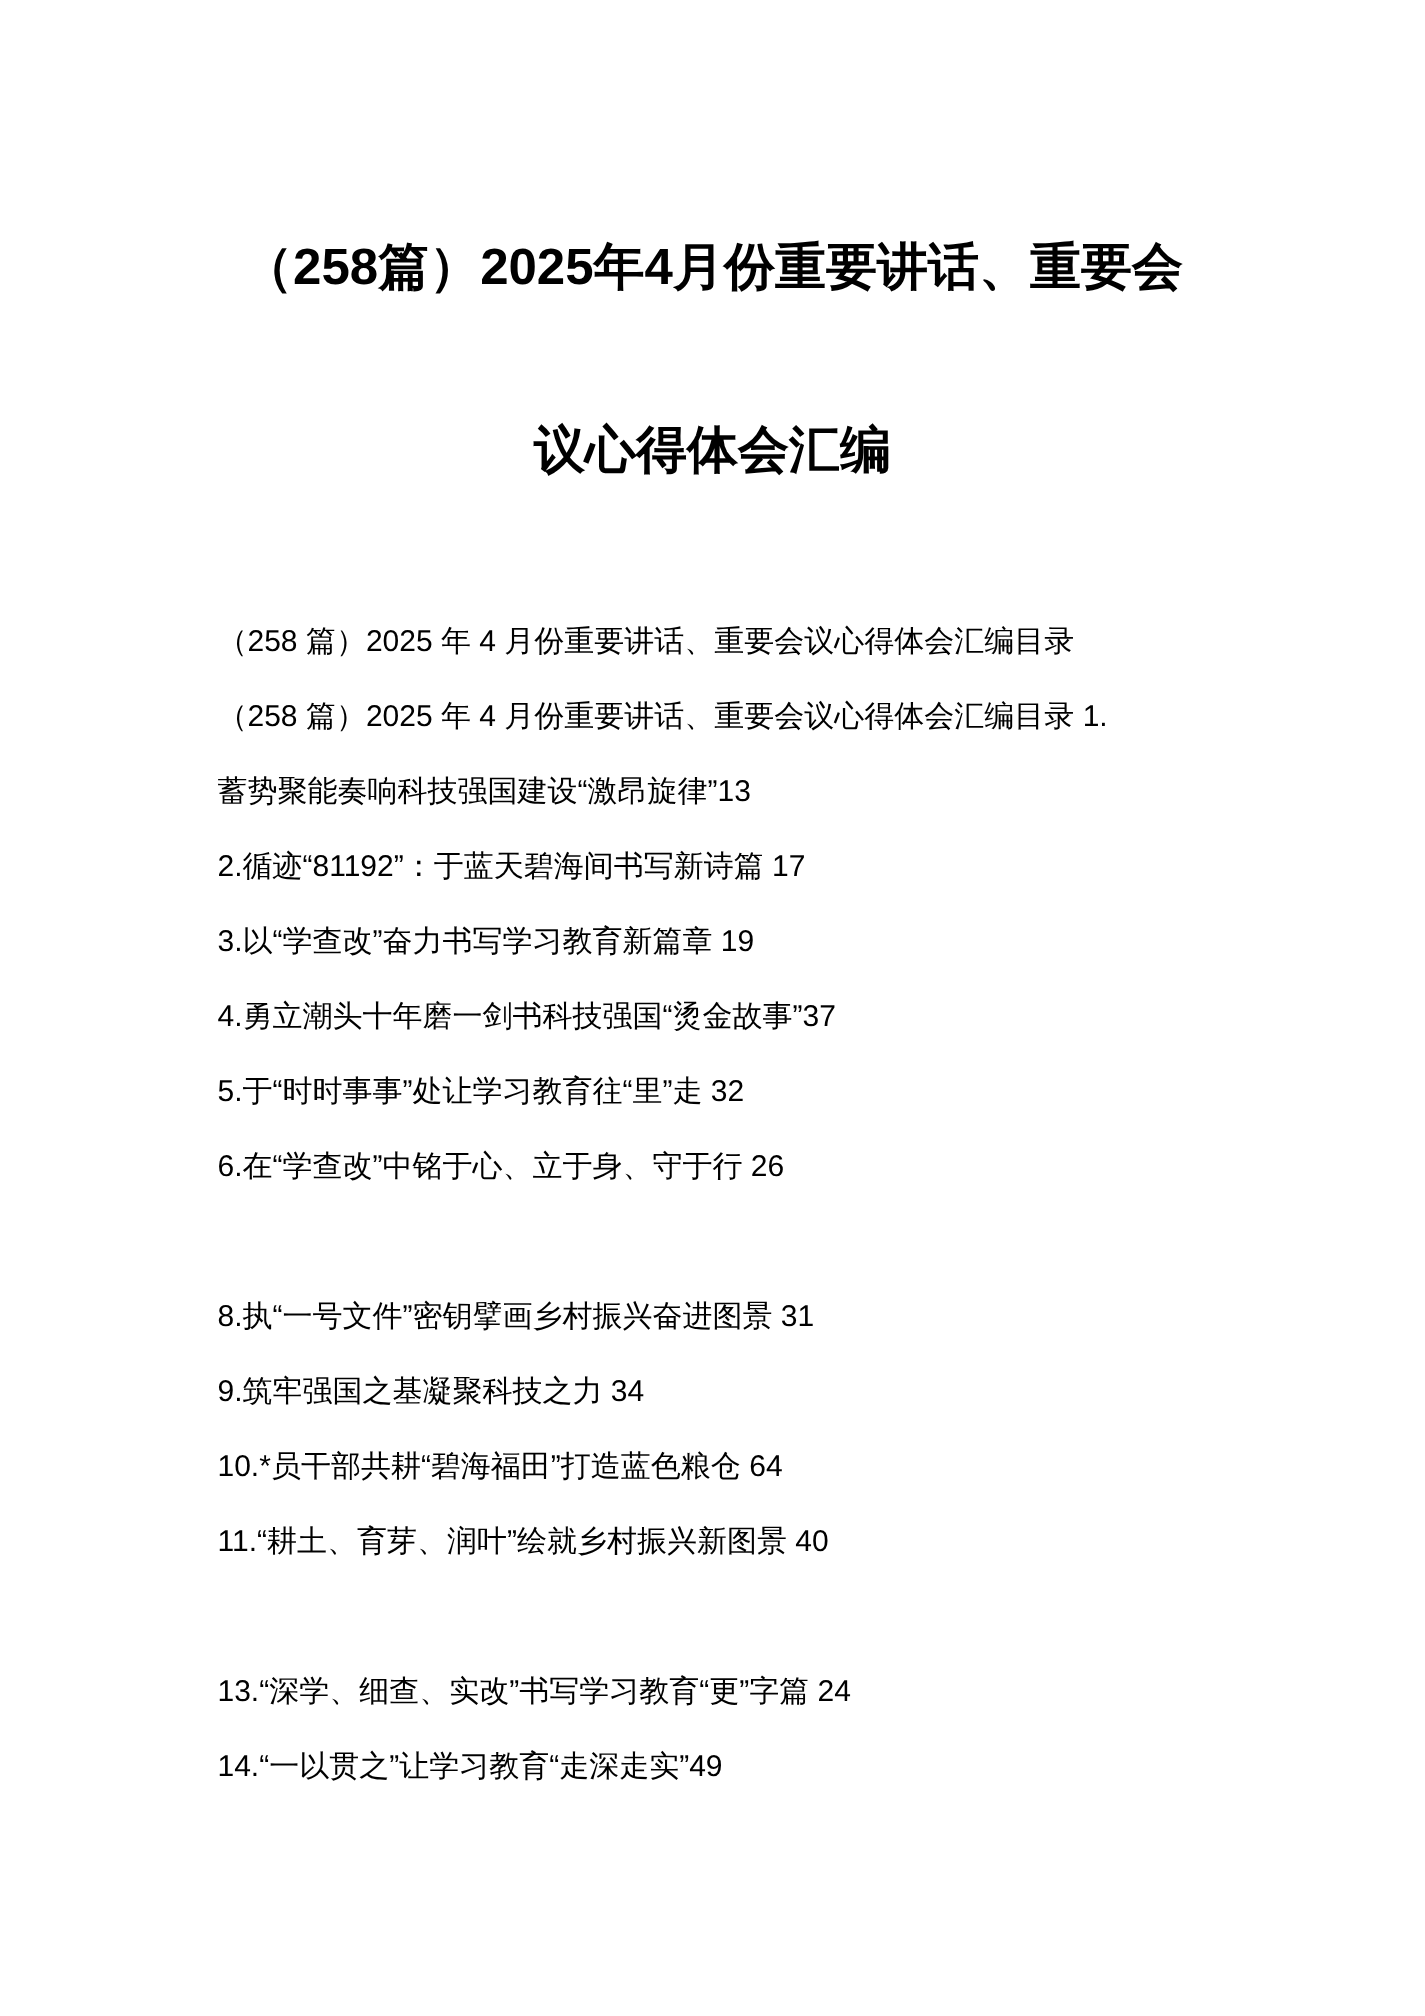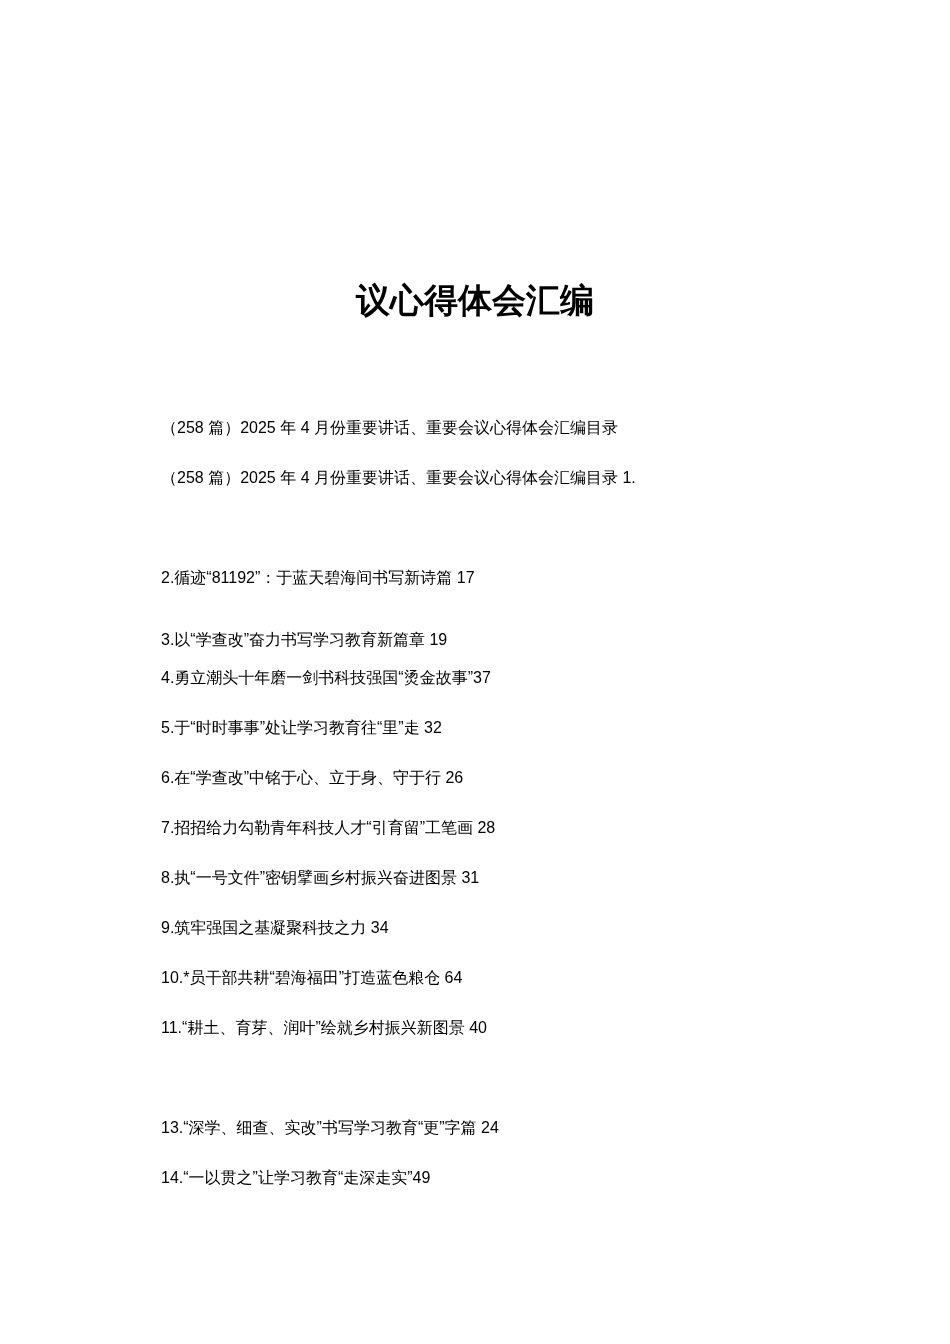--- a/index.html
+++ b/index.html
@@ -30,43 +30,44 @@
       font-weight: bold;
       font-size: 34px;
       line-height: 40px;
       letter-spacing: 0px;
       white-space: nowrap;
     }
     .title.l1 { top: 158px; }
     .title.l2 { top: 280px; }
     .toc-line {
       position: absolute;
-      left: 161px;
-      font-size: 16px;
+      left: 145px;
+      font-size: 20px;
       line-height: 24px;
       white-space: nowrap;
       text-align: center;
     }
   </style>
 </head>
 <body>
 
 <div class="page">
 
+  <div class="title l1">（258篇）2025年4月份重要讲话、重要会</div>
   <div class="title l2">议心得体会汇编</div>
 
   <div class="toc-line" style="top:416px;">（258 篇）2025 年 4 月份重要讲话、重要会议心得体会汇编目录</div>
   <div class="toc-line" style="top:466px;">（258 篇）2025 年 4 月份重要讲话、重要会议心得体会汇编目录 1.</div>
 
+  <div class="toc-line" style="top:516px;">蓄势聚能奏响科技强国建设“激昂旋律”13</div>
   <div class="toc-line" style="top:566px;">2.循迹“81192”：于蓝天碧海间书写新诗篇 17</div>
-  <div class="toc-line" style="top:616px;margin-top:12px;">3.以“学查改”奋力书写学习教育新篇章 19</div>
+  <div class="toc-line" style="top:616px;">3.以“学查改”奋力书写学习教育新篇章 19</div>
   <div class="toc-line" style="top:666px;">4.勇立潮头十年磨一剑书科技强国“烫金故事”37</div>
   <div class="toc-line" style="top:716px;">5.于“时时事事”处让学习教育往“里”走 32</div>
   <div class="toc-line" style="top:766px;">6.在“学查改”中铭于心、立于身、守于行 26</div>
-  <div class="toc-line" style="top:816px;">7.招招给力勾勒青年科技人才“引育留”工笔画 28</div>
   <div class="toc-line" style="top:866px;">8.执“一号文件”密钥擘画乡村振兴奋进图景 31</div>
   <div class="toc-line" style="top:916px;">9.筑牢强国之基凝聚科技之力 34</div>
   <div class="toc-line" style="top:966px;">10.*员干部共耕“碧海福田”打造蓝色粮仓 64</div>
   <div class="toc-line" style="top:1016px;">11.“耕土、育芽、润叶”绘就乡村振兴新图景 40</div>
   <div class="toc-line" style="top:1116px;">13.“深学、细查、实改”书写学习教育“更”字篇 24</div>
   <div class="toc-line" style="top:1166px;">14.“一以贯之”让学习教育“走深走实”49</div>
 
 </div>
 
 </body></html>

